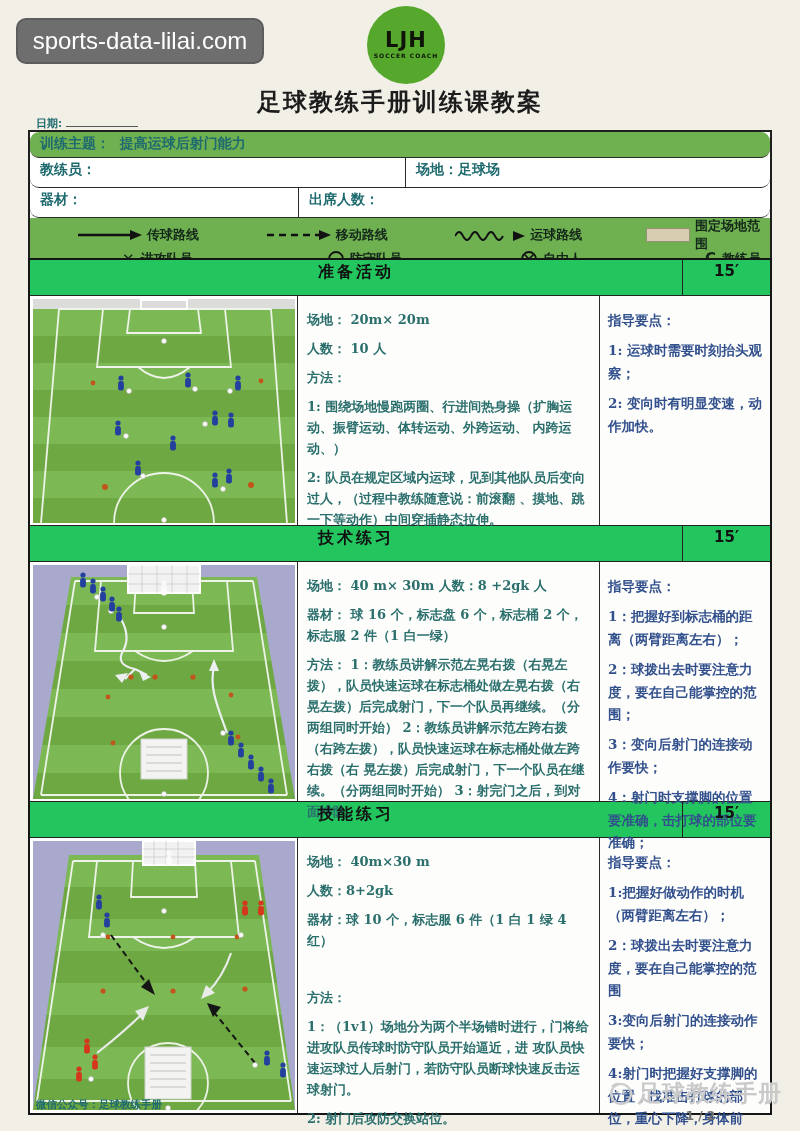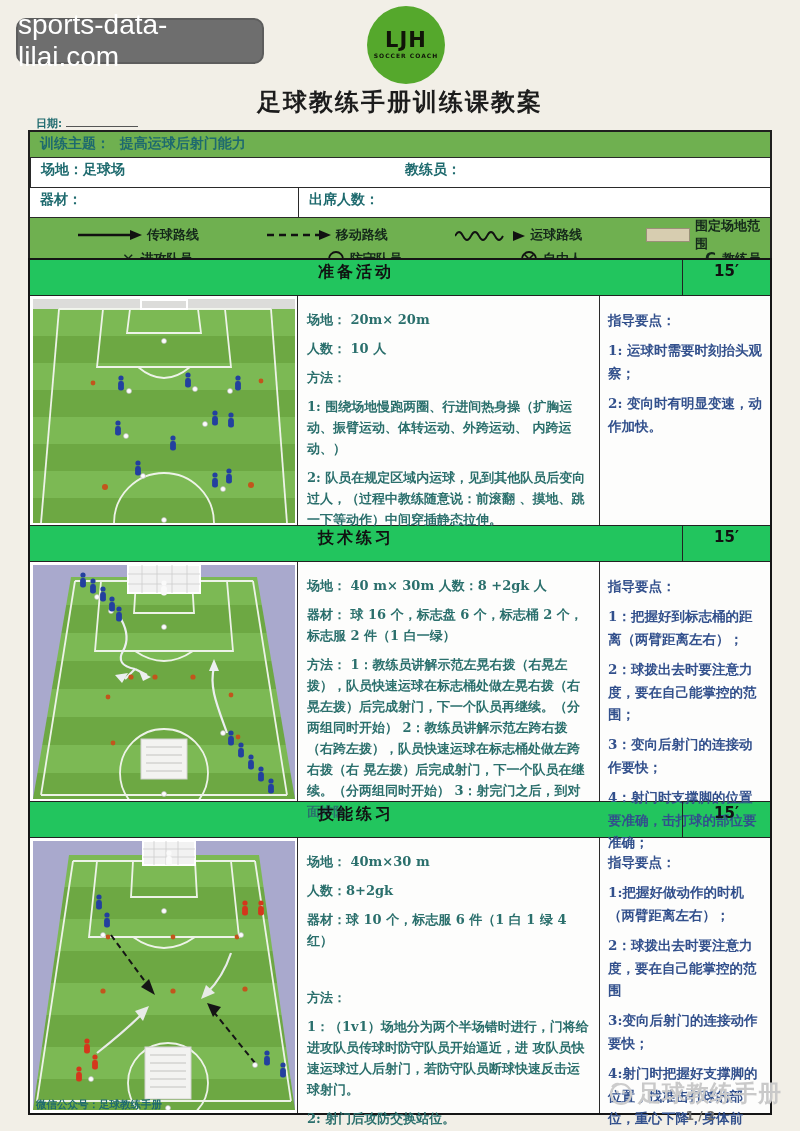--- a/index.html
+++ b/index.html
@@ -9,35 +9,35 @@
     --lavender:#a9a9cd; --player-blue:#23409f; --player-red:#d4371c;
     --cone-orange:#c2551c; --watermark-gray:#c9c9c9;
   }
   *{box-sizing:border-box; margin:0; padding:0;}
   body{background:#ddd; font-family:"DejaVu Serif","Liberation Serif",serif;}
   .page{position:relative; width:800px; height:1131px; background:var(--page-bg); overflow:hidden; margin:0 auto;}
 
   .banner{position:absolute; left:16px; top:18px; width:248px; height:46px;
     background:var(--banner-bg); border:2px solid #5d5d5d; border-radius:10px;
     color:#fff; display:flex; align-items:center; justify-content:center;
-    font-family:"Liberation Sans","DejaVu Sans",sans-serif; font-size:28px;}
+    font-family:"Liberation Sans","DejaVu Sans",sans-serif; font-size:24px;}
 
   .logo{position:absolute; left:367px; top:6px; width:78px; height:78px; border-radius:50%;
     background:var(--logo-green); color:#101408; text-align:center;}
   .logo .l1{font-weight:bold; font-size:21px; margin-top:22px; letter-spacing:1px; font-family:"DejaVu Sans",sans-serif;}
   .logo .l2{font-size:6px; font-weight:bold; letter-spacing:1px; font-family:"DejaVu Sans",sans-serif;}
 
   .doc-title{position:absolute; top:86px; left:0; width:100%; text-align:center;
     font-size:24px; font-weight:bold; color:#1c1c1c; letter-spacing:2px;}
   .date-line{position:absolute; left:36px; top:116px; font-size:11px; font-weight:bold; color:var(--teal);}
   .date-line .blank{display:inline-block; width:72px; border-bottom:1px solid #555; height:10px; margin-left:4px;}
 
   
   .info-table{position:absolute; left:28px; top:130px; width:744px; border:2px solid #1f1f1f; background:#fff;}
-  .it-row{display:flex; border-bottom:1.5px solid #2a2a2a;}
+  .it-row{display:flex; border-bottom:1.5px solid #2a2a2a;border-radius:9px;}
   .it-row:last-child{border-bottom:none;}
   .green{background:var(--table-green);}
   .cell{padding:3px 8px 2px 10px; font-size:14px; font-weight:bold; color:var(--teal); white-space:nowrap;}
   .row-topic{height:26px;}
   .row-2 .cell, .row-3 .cell{height:29px;}
   .bdl{border-left:1.5px solid #2a2a2a;}
   .w-coach{width:375px;} .w-venue{flex:1;}
   .w-equip{width:268px;} .w-time{width:267px;} .w-att{flex:1;}
 
   
@@ -105,22 +105,22 @@
 
   <div class="date-line">
     <span>日期:</span><span class="blank"></span>
   </div>
 
   <div class="info-table">
     <div class="it-row row-topic green">
       <div class="cell"><span>训练主题：</span>&nbsp;&nbsp;<span>提高运球后射门能力</span></div>
     </div>
     <div class="it-row row-2">
+      <div class="cell w-coach">教练员：</div>
       <div class="cell w-venue bdl">场地：足球场</div>
-      <div class="cell w-coach">教练员：</div>
     </div>
     <div class="it-row row-3">
       <div class="cell w-equip">器材：</div>
       <div class="cell w-att bdl">出席人数：</div>
     </div>
     <div class="legend">
       <div class="lg-row r1">
         <div class="lg-item">
           <svg width="64" height="12" viewBox="0 0 64 12">
               <line x1="0" y1="6" x2="54" y2="6" stroke="#111" stroke-width="2.4"></line>

